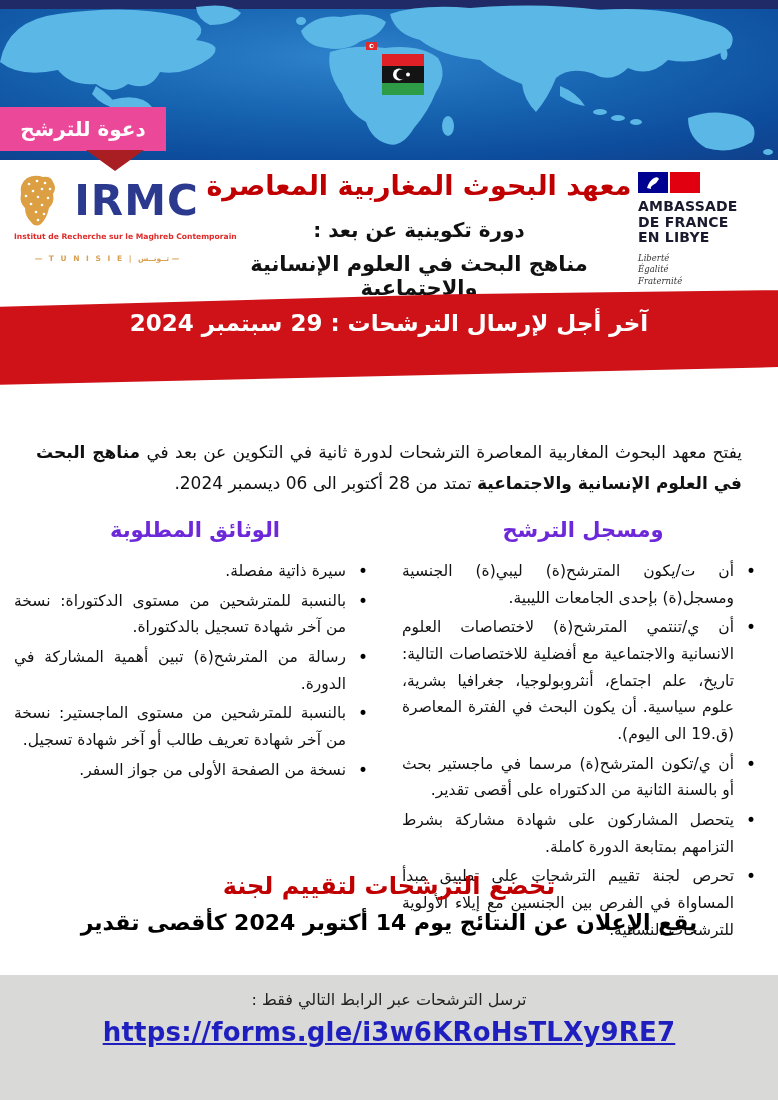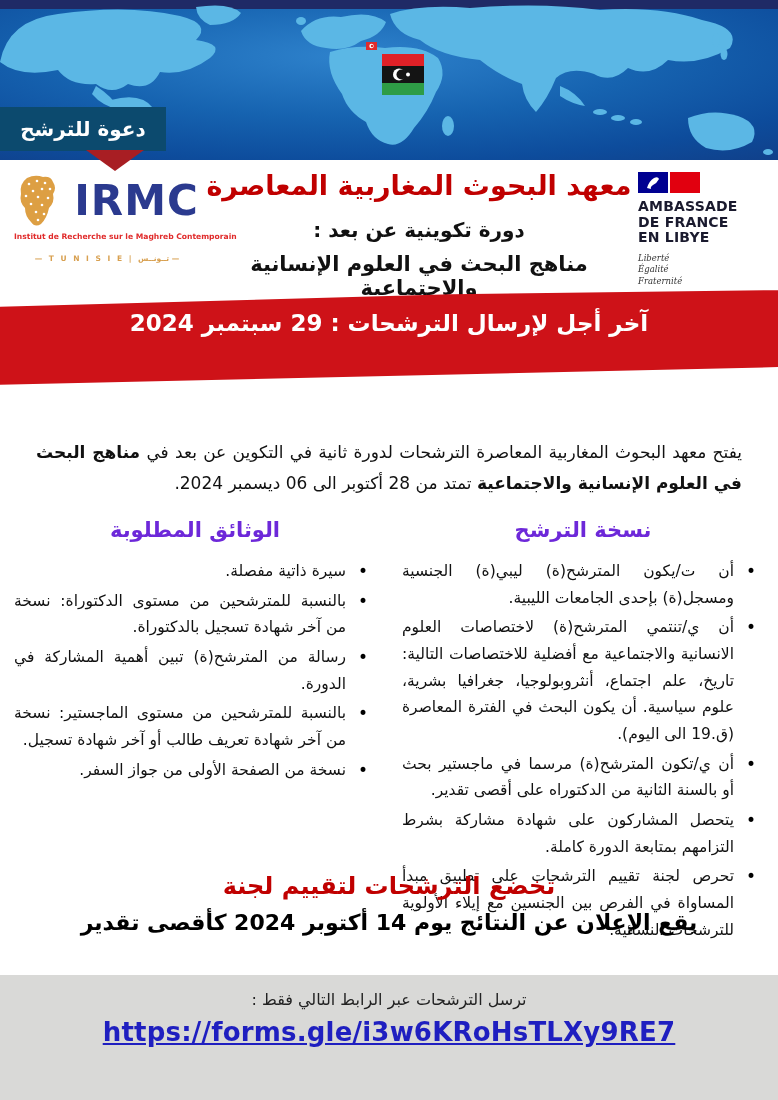--- a/index.html
+++ b/index.html
@@ -4,21 +4,21 @@
 <style>
   html,body{margin:0;padding:0;background:#ffffff;}
   #poster{position:relative;width:778px;height:1100px;margin:0 auto;overflow:hidden;
           font-family:"DejaVu Sans",sans-serif;background:#ffffff;}
 
   
   .map-wrap{position:absolute;left:0;top:0;width:778px;height:160px;}
   .map-wrap svg{display:block;}
 
   
-  .ribbon{position:absolute;left:0;top:107px;width:166px;height:44px;background:#0c4a6e;
+  .ribbon{position:absolute;left:0;top:107px;width:166px;height:44px;background:#ec4899;
           display:flex;align-items:center;justify-content:center;z-index:6;}
   .ribbon span{color:#fff;font-weight:bold;font-size:20px;direction:rtl;}
   .ribbon-fold{position:absolute;left:86px;top:150px;width:58px;height:21px;background:#a81e23;
                clip-path:polygon(0 0,100% 0,50% 100%);z-index:6;}
 
   
   .header{position:absolute;left:0;top:160px;width:778px;height:132px;background:#fff;
           display:flex;align-items:flex-start;}
   .irmc{width:200px;padding:14px 0 0 14px;box-sizing:border-box;text-align:center;}
   .irmc-top{display:flex;align-items:center;justify-content:center;gap:13px;}
@@ -203,21 +203,21 @@
       <h3 class="col-title">الوثائق المطلوبة</h3>
       <ul>
           <li>سيرة ذاتية مفصلة.</li>
           <li>بالنسبة للمترشحين من مستوى الدكتوراة: نسخة من آخر شهادة تسجيل بالدكتوراة.</li>
           <li>رسالة من المترشح(ة) تبين أهمية المشاركة في الدورة.</li>
           <li>بالنسبة للمترشحين من مستوى الماجستير: نسخة من آخر شهادة تعريف طالب أو آخر شهادة تسجيل.</li>
           <li>نسخة من الصفحة الأولى من جواز السفر.</li>
         </ul>
     </div>
     <div class="col">
-      <h3 class="col-title">نسخة الترشح</h3>
+      <h3 class="col-title">ومسجل الترشح</h3>
       <ul>
           <li>أن ت/يكون المترشح(ة) ليبي(ة) الجنسية ومسجل(ة) بإحدى الجامعات الليبية.</li>
           <li>أن ي/تنتمي المترشح(ة) لاختصاصات العلوم الانسانية والاجتماعية مع أفضلية للاختصاصات التالية: تاريخ، علم اجتماع، أنثروبولوجيا، جغرافيا بشرية، علوم سياسية. أن يكون البحث في الفترة المعاصرة (ق.19 الى اليوم).</li>
           <li>أن ي/تكون المترشح(ة) مرسما في ماجستير بحث أو بالسنة الثانية من الدكتوراه على أقصى تقدير.</li>
           <li>يتحصل المشاركون على شهادة مشاركة بشرط التزامهم بمتابعة الدورة كاملة.</li>
           <li>تحرص لجنة تقييم الترشحات على تطبيق مبدأ المساواة في الفرص بين الجنسين مع إيلاء الأولوية للترشحات النسائية.</li>
         </ul>
     </div>
   </div>
 

